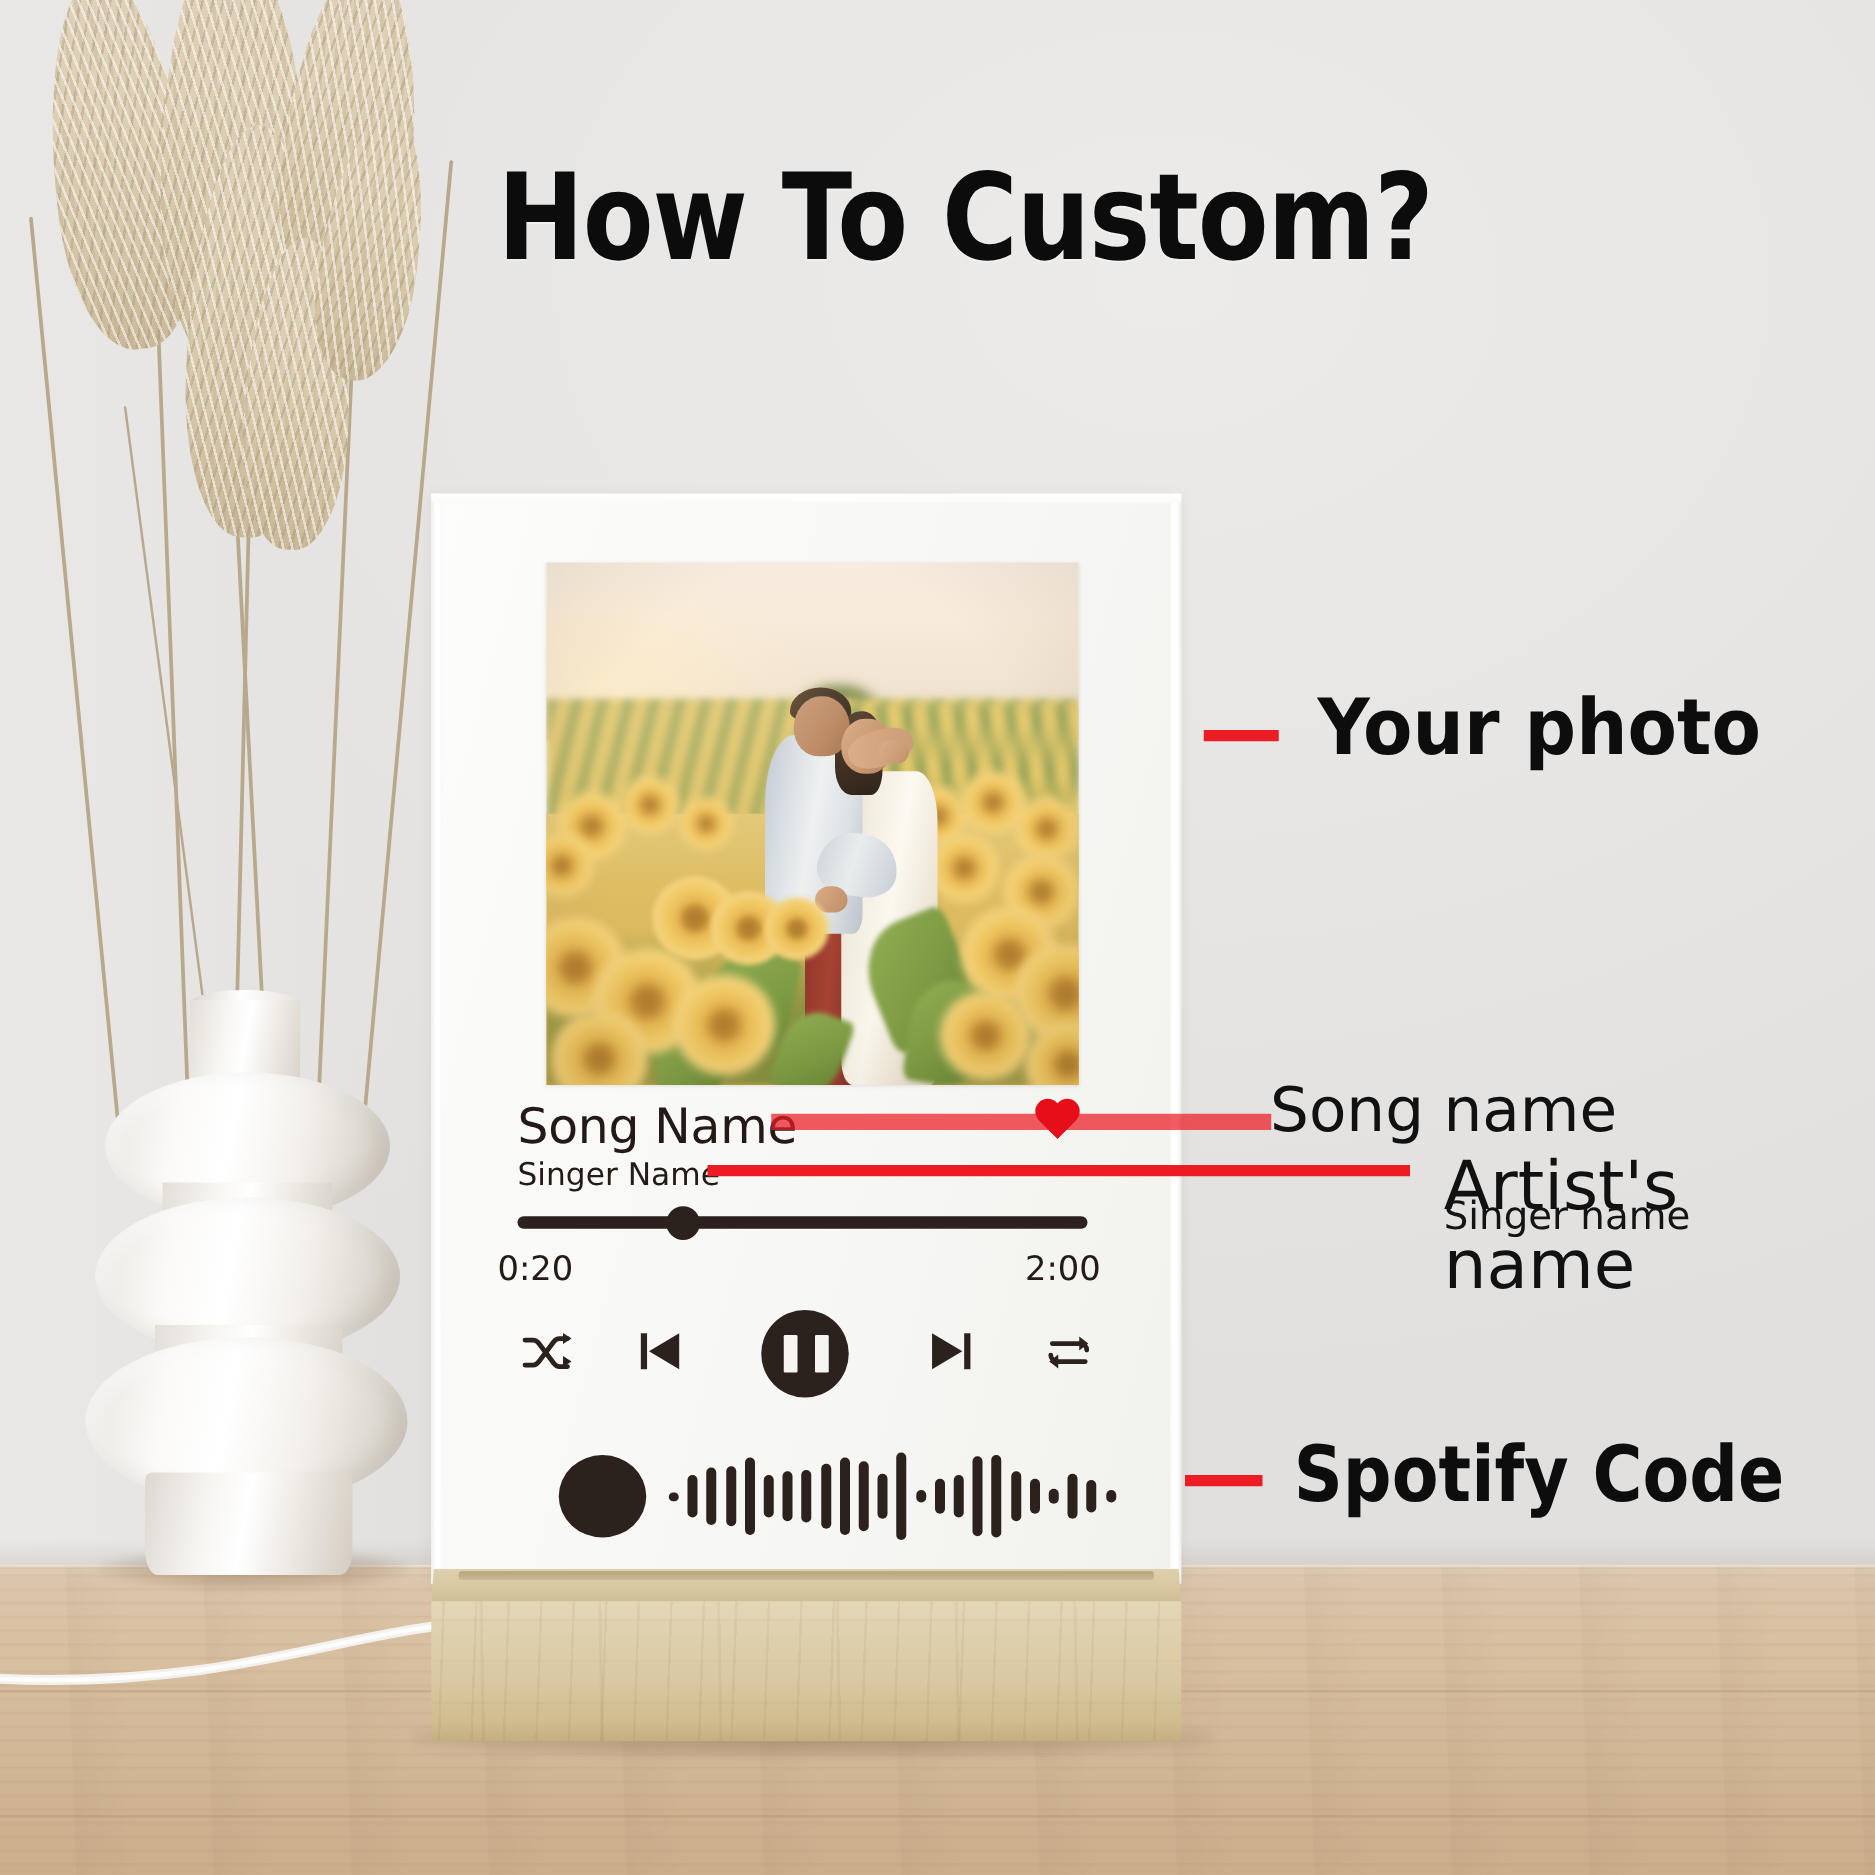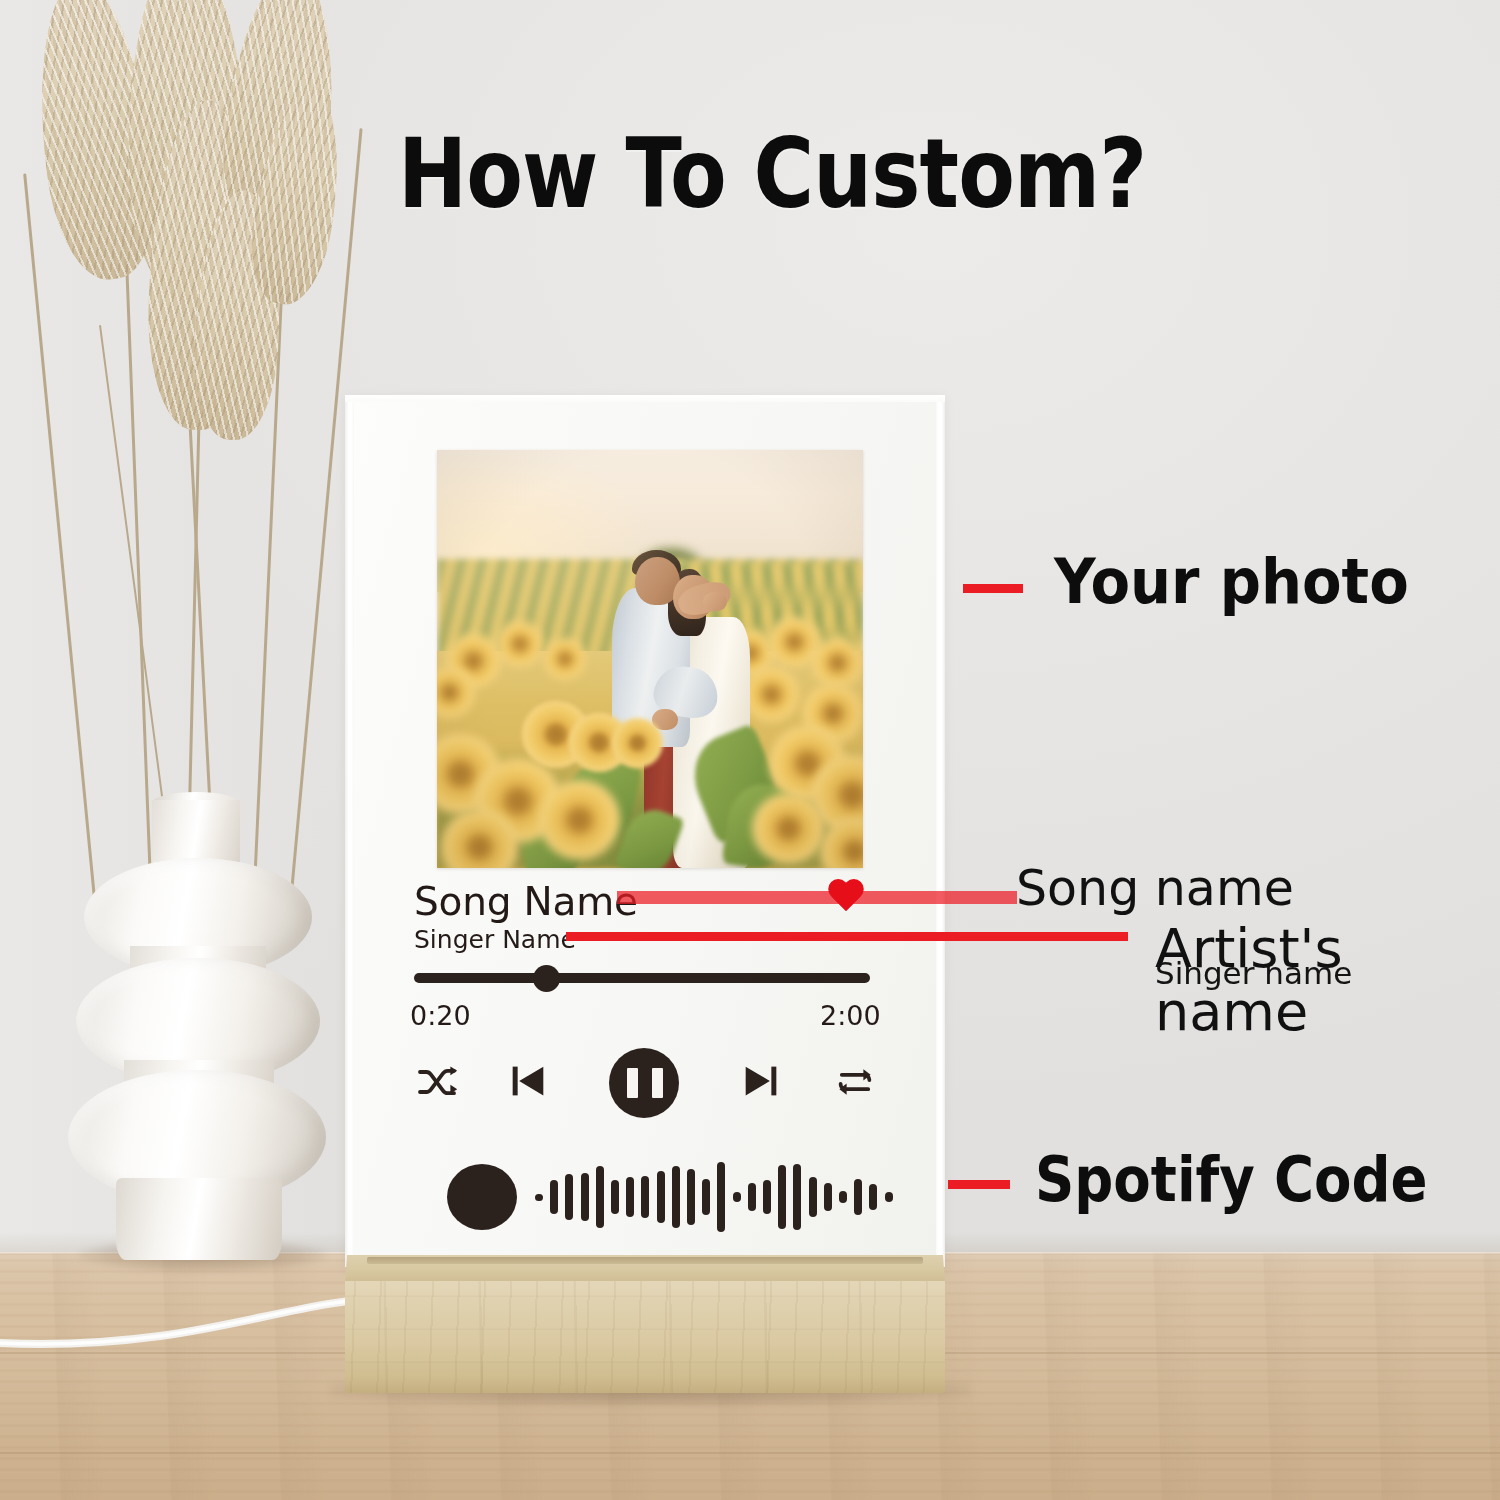--- a/index.html
+++ b/index.html
@@ -288,21 +288,21 @@
   }
   .progress-track{
     position:absolute;left:414px;top:973px;width:456px;height:10px;
     background:#2b211d;border-radius:6px;
   }
   .progress-knob{
     position:absolute;left:545px;top:965px;width:27px;height:27px;
     background:#2b211d;border-radius:50%;
   }
   .time-cur{
-    position:absolute;left:410px;top:1000px;font-size:27px;color:#241b18;
+    position:absolute;left:398px;top:1000px;font-size:27px;color:#241b18;
     font-family:"DejaVu Sans", sans-serif;
   }
   .time-tot{
     position:absolute;left:820px;top:1000px;font-size:27px;color:#241b18;
     font-family:"DejaVu Sans", sans-serif;
   }
   .play-circle{
     position:absolute;left:609px;top:1048px;width:70px;height:70px;border-radius:50%;
     background:#2b211d;
   }

